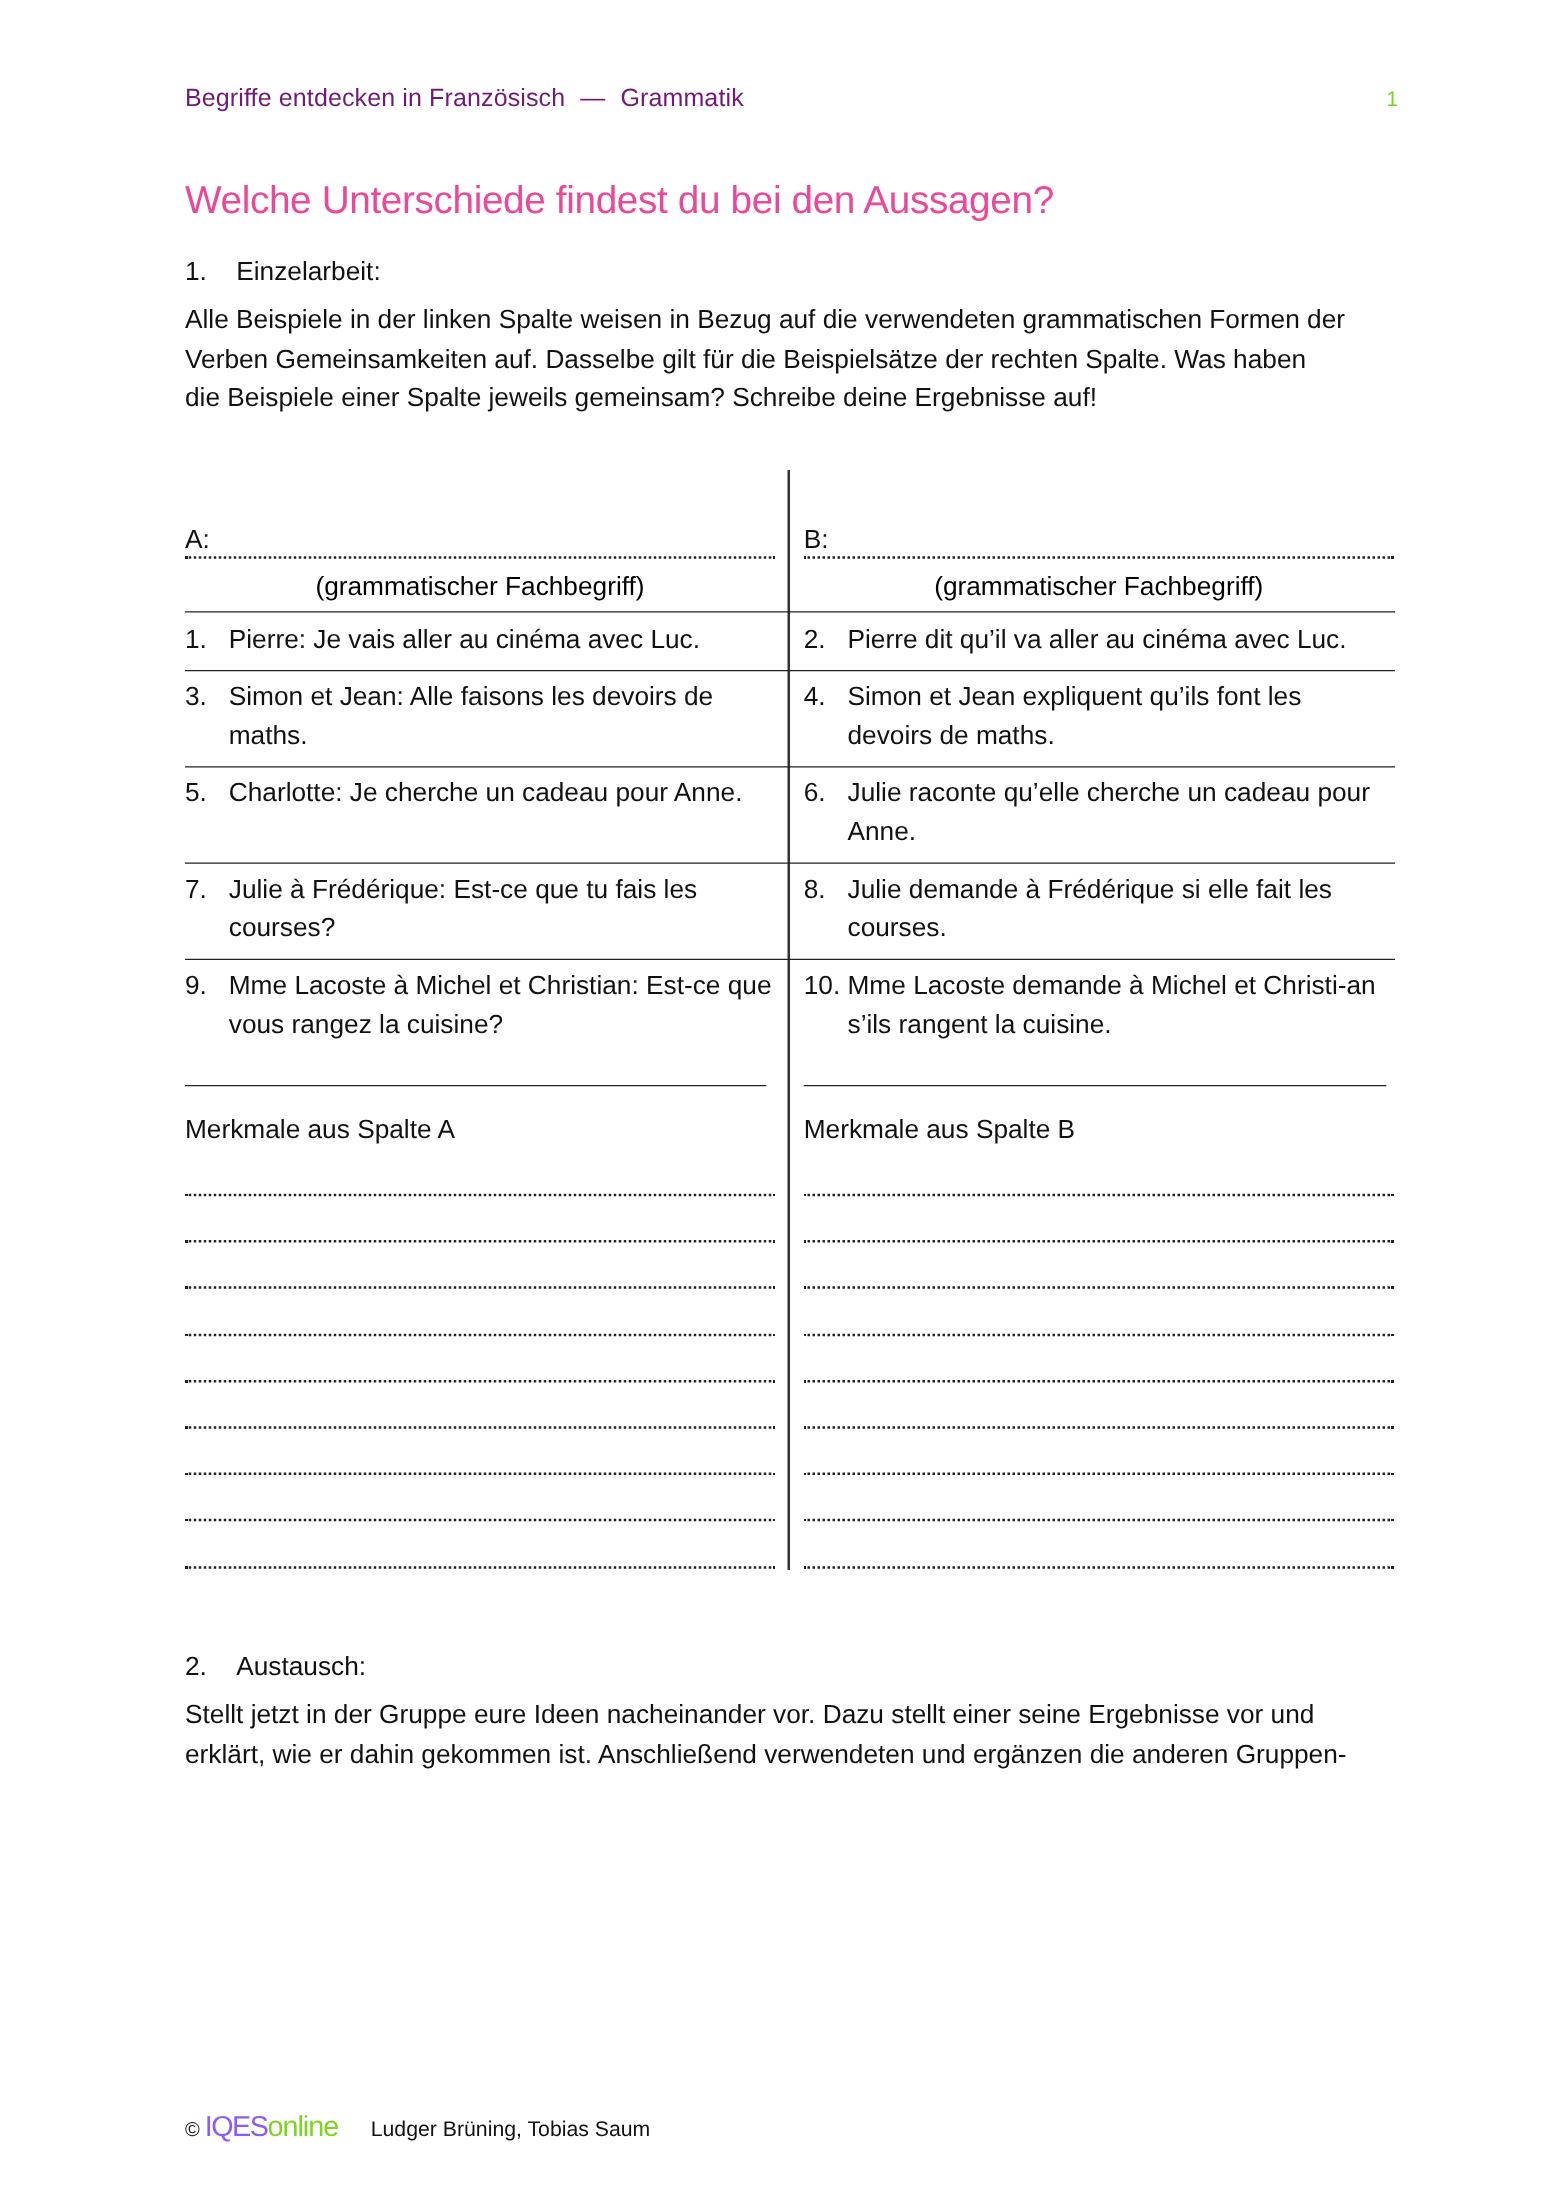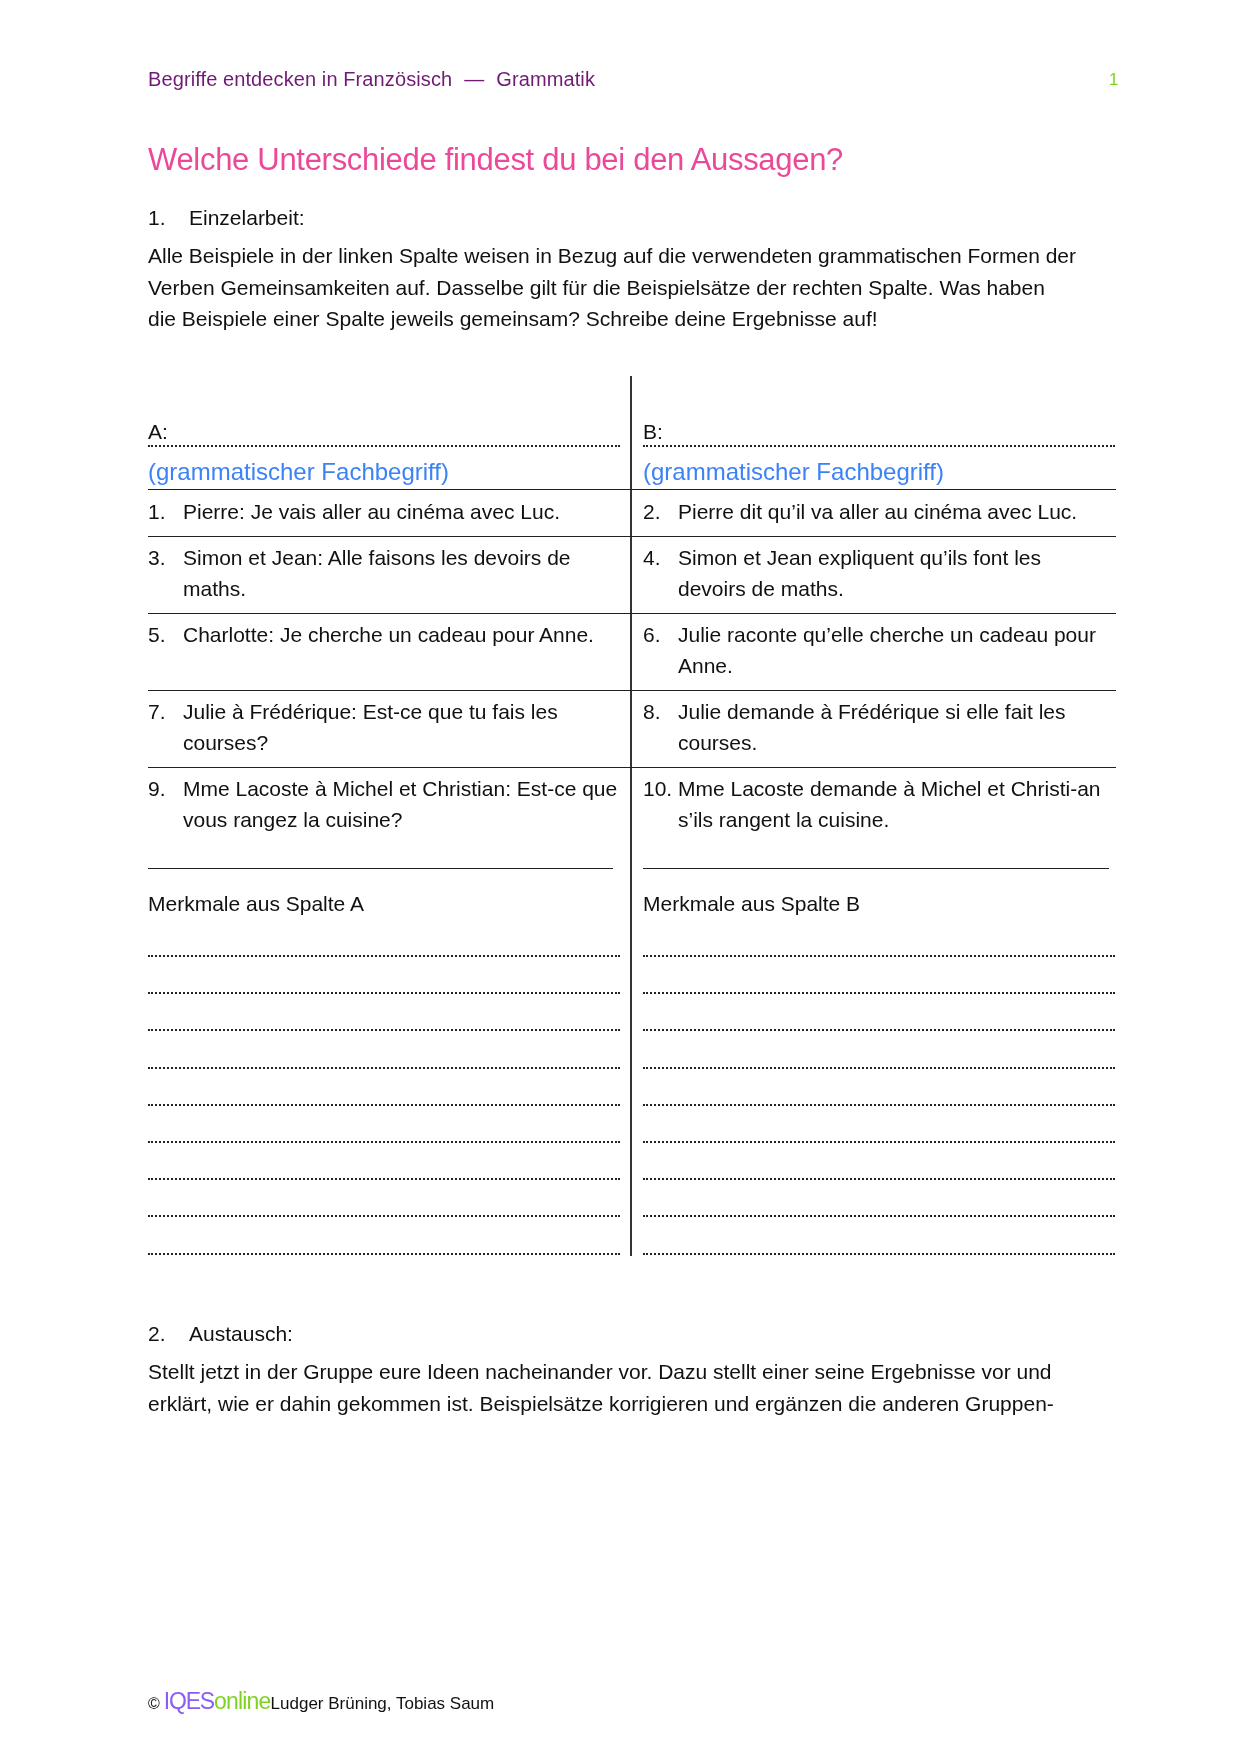--- a/index.html
+++ b/index.html
@@ -9,29 +9,29 @@
   .header .dash { margin: 0 12px; }
   .pagenum { left: 1109px; top: 70px; font-size: 17px; color: #7ed321; }
   .title { left: 148px; top: 142px; font-size: 31px; color: #ec4899; letter-spacing: -0.3px; }
   .sec-head { font-size: 21px; color: #111; }
   .sec-head .num { display: inline-block; width: 41px; }
   .para { left: 148px; width: 990px; font-size: 21px; line-height: 31.5px; color: #111; }
   .vline { left: 630px; top: 376px; width: 1.5px; height: 880px; background: #333; }
   .lbl { font-size: 21px; color: #111; }
   .dots { height: 0; border-bottom: 2px dotted #222; }
   .solid { height: 0; border-bottom: 1.5px solid #222; }
-  .sub { font-size: 24px; color: #3b82f6; }
+  .sub { font-size: 21px; color: #000000; text-align: center; }
   .item { font-size: 21px; line-height: 31px; color: #111; }
   .item .n { position: absolute; left: 0; top: 0; }
   .item .t { display: block; padding-left: 35px; }
   .footer { left: 148px; top: 1688px; font-size: 17px; color: #111; display: flex; align-items: baseline; }
   .copy { font-size: 16px; margin-right: 4px; }
   .iqes { font-size: 23px; letter-spacing: -1.2px; color: #8b5cf6; }
   .online { font-size: 23px; letter-spacing: -0.8px; color: #7ed321; }
-  .authors { font-size: 17px; }
+  .authors { margin-left: 26px; font-size: 17px; }
 </style>
 </head>
 <body>
 
 <div class="abs header">
   <span>Begriffe entdecken in Französisch</span><span class="dash">—</span><span>Grammatik</span>
 </div>
 <div class="abs pagenum">1</div>
 
 <div class="abs title">Welche Unterschiede findest du bei den Aussagen?</div>
@@ -131,21 +131,21 @@
     <div class="abs dots" style="left: 643px; top: 1215px; width: 472px;"></div>
     <div class="abs dots" style="left: 148px; top: 1253px; width: 472px;"></div>
     <div class="abs dots" style="left: 643px; top: 1253px; width: 472px;"></div>
   </div>
 
 <div class="abs sec-head" style="left:148px; top:1322px;">
   <span class="num">2.</span><span>Austausch:</span>
 </div>
 <div class="abs para" style="top:1356px;">
   <div>Stellt jetzt in der Gruppe eure Ideen nacheinander vor. Dazu stellt einer seine Ergebnisse vor und</div>
-  <div>erklärt, wie er dahin gekommen ist. Beispielsätze korrigieren und ergänzen die anderen Gruppen-</div>
+  <div>erklärt, wie er dahin gekommen ist. Anschließend verwendeten und ergänzen die anderen Gruppen-</div>
 </div>
 
 <div class="abs footer">
   <span class="copy">©</span>
   <span class="iqes">IQES</span>
     <span class="online">online</span>
   <span class="authors">Ludger Brüning, Tobias Saum</span>
 </div>
 
 </body></html>

